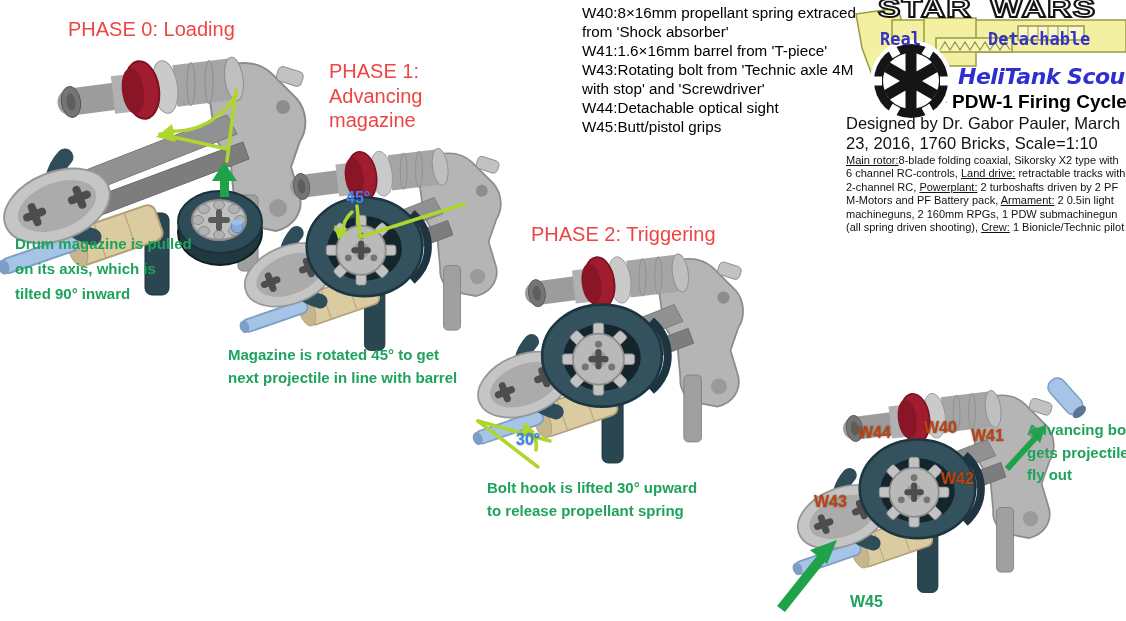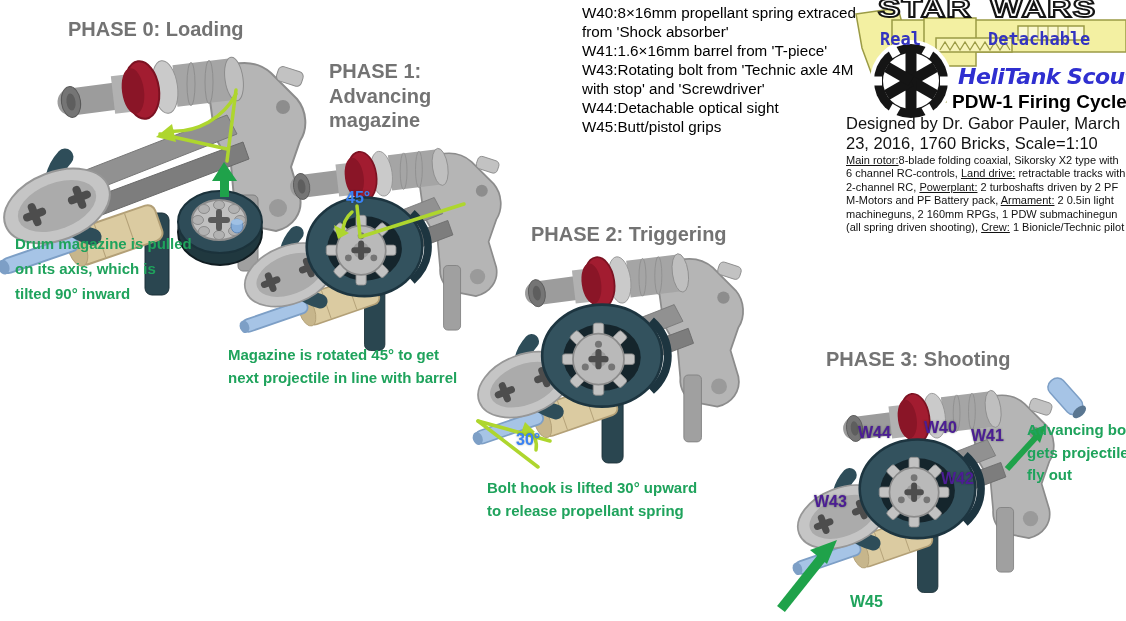--- a/index.html
+++ b/index.html
@@ -1,25 +1,25 @@
 <!DOCTYPE html>
 <html><head>
 <meta charset="utf-8">
 <style>
   html,body{margin:0;padding:0;background:#fff;}
   .canvas{position:relative;width:1126px;height:621px;background:#fff;overflow:hidden;
           font-family:"Liberation Sans",sans-serif;}
   .abs{position:absolute;}
   #art{position:absolute;left:0;top:0;z-index:1;}
   .txt{z-index:3;}
-  .phase-title{font-size:20px;font-weight:bold;color:#737373;line-height:24.5px;white-space:pre-line;}
+  .phase-title{font-size:20px;font-weight:normal;color:#ef4444;line-height:24.5px;white-space:pre-line;}
   .nowrap{white-space:nowrap;}
   .note{font-size:15px;font-weight:bold;color:#1fa35c;}
   .angle-label{font-size:16px;font-weight:bold;color:#3b82f6;text-shadow:0 0 2px rgba(40,60,30,.5);}
-  .wlabel{font-size:16px;font-weight:bold;color:#4c1d95;text-shadow:0 0 2px rgba(30,45,40,.6);}
+  .wlabel{font-size:16px;font-weight:bold;color:#c2410c;text-shadow:0 0 2px rgba(30,45,40,.6);}
   .wlabel.green{color:#1fa35c;text-shadow:none;}
   .parts{font-size:15.2px;color:#000;line-height:19px;width:292px;}
   .starwars{left:848px;top:-7px;width:278px;text-align:center;white-space:nowrap;
             font-size:34px;font-weight:900;letter-spacing:1px;word-spacing:8px;color:#fff;
             -webkit-text-stroke:2.4px #141414;transform:scaleY(0.76);transform-origin:top;}
   .tagline{font-family:"DejaVu Sans Mono",monospace;font-weight:bold;font-size:17px;color:#3434c0;}
   .product{font-family:"DejaVu Sans",sans-serif;font-style:italic;font-weight:bold;
            font-size:22px;color:#2f2fd0;letter-spacing:-0.5px;white-space:nowrap;}
   .cycle{font-size:19px;font-weight:bold;color:#000;white-space:nowrap;}
   .designed{left:846px;top:113px;width:280px;text-align:left;font-size:16.5px;color:#111;line-height:20px;}
@@ -217,21 +217,20 @@
     <div>W40:8×16mm propellant spring extraced from 'Shock absorber'</div>
     <div>W41:1.6×16mm barrel from 'T-piece'</div>
     <div>W43:Rotating bolt from 'Technic axle 4M with stop' and 'Screwdriver'</div>
     <div>W44:Detachable optical sight</div>
     <div>W45:Butt/pistol grips</div>
   </div>
 
   <div class="abs txt phase-title nowrap" style="left:68px;top:17px;">PHASE 0: Loading</div>
   <div class="abs txt phase-title" style="left:329px;top:59px;width:118px;">PHASE 1: Advancing magazine</div>
   <div class="abs txt phase-title nowrap" style="left:531px;top:222px;">PHASE 2: Triggering</div>
-  <div class="abs txt phase-title nowrap" style="left:826px;top:347px;">PHASE 3: Shooting</div>
 
   <div class="abs txt note" style="left:15px;top:231px;width:180px;line-height:25px;">Drum magazine is pulled on its axis, which is tilted 90° inward</div>
   <div class="abs txt note" style="left:228px;top:343px;width:242px;line-height:23px;">Magazine is rotated 45° to get next projectile in line with barrel</div>
   <div class="abs txt note" style="left:487px;top:476px;width:222px;line-height:23px;">Bolt hook is lifted 30° upward to release propellant spring</div>
   <div class="abs txt note" style="left:1027px;top:419px;width:110px;line-height:22.5px;">Advancing bolt gets projectile fly out</div>
 
   <div class="abs txt angle-label" style="left:346px;top:189px;">45°</div>
   <div class="abs txt angle-label" style="left:516px;top:431px;">30°</div>
 
   <div class="abs txt wlabel" style="left:858px;top:424px;">W44</div>

